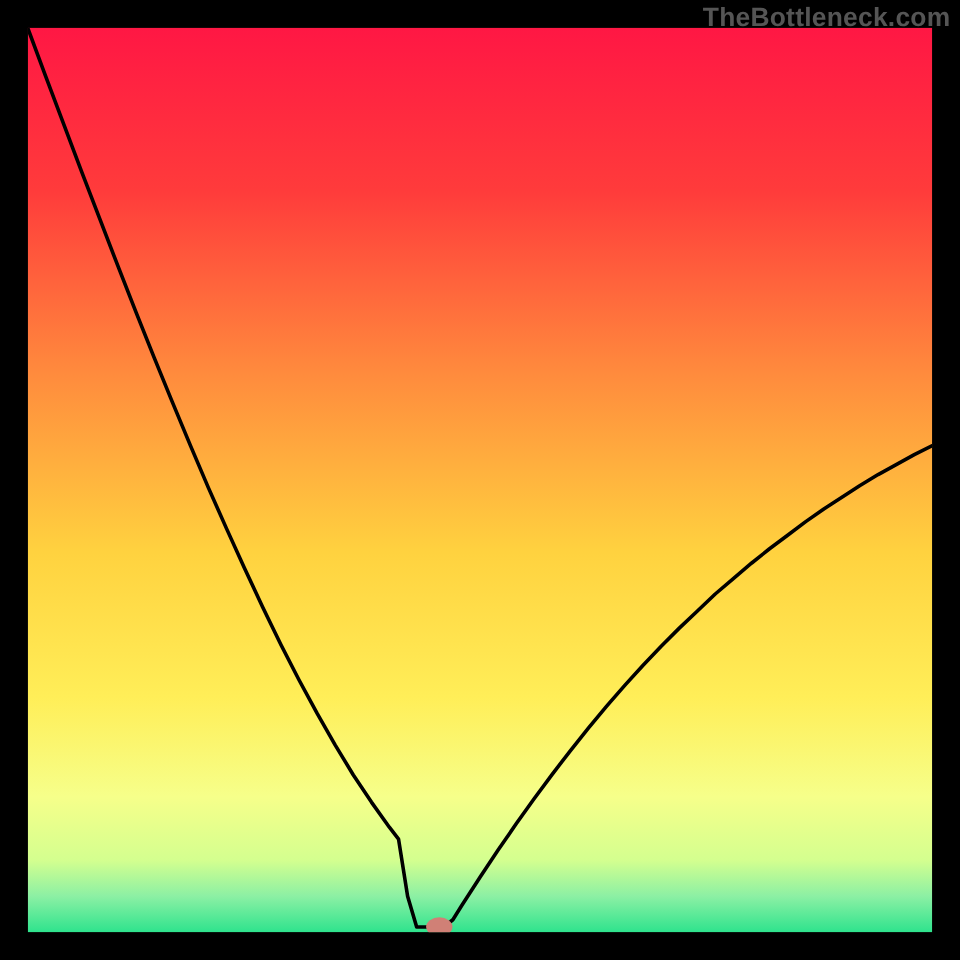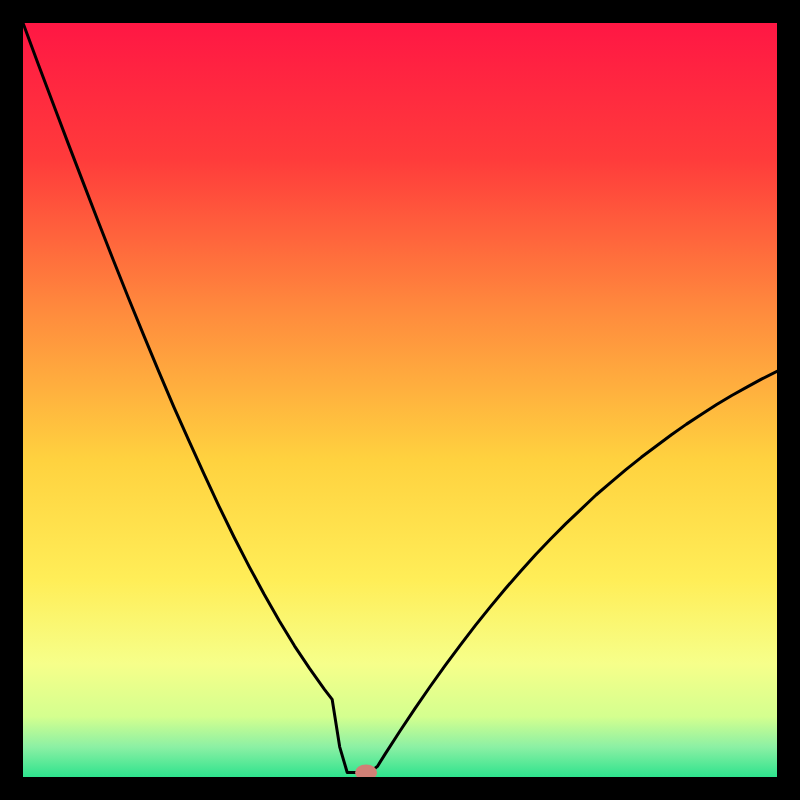--- a/index.html
+++ b/index.html
@@ -40,20 +40,21 @@
     font-size: 22px;
     font-weight: 600;
     letter-spacing: 0.2px;
     user-select: none;
   }
 </style>
 </head>
 <body>
 
 <div class="frame">
+  <div class="watermark">TheBottleneck.com</div>
   <div class="plot">
     <svg viewBox="0 0 754 754">
       <defs>
         <linearGradient id="bg-grad" x1="0" y1="0" x2="0" y2="1">
             <stop offset="0%" stop-color="#ff1744"></stop>
             <stop offset="18%" stop-color="#ff3b3b"></stop>
             <stop offset="38%" stop-color="#ff8a3d"></stop>
             <stop offset="58%" stop-color="#ffd23f"></stop>
             <stop offset="74%" stop-color="#ffee58"></stop>
             <stop offset="85%" stop-color="#f6ff8a"></stop>

